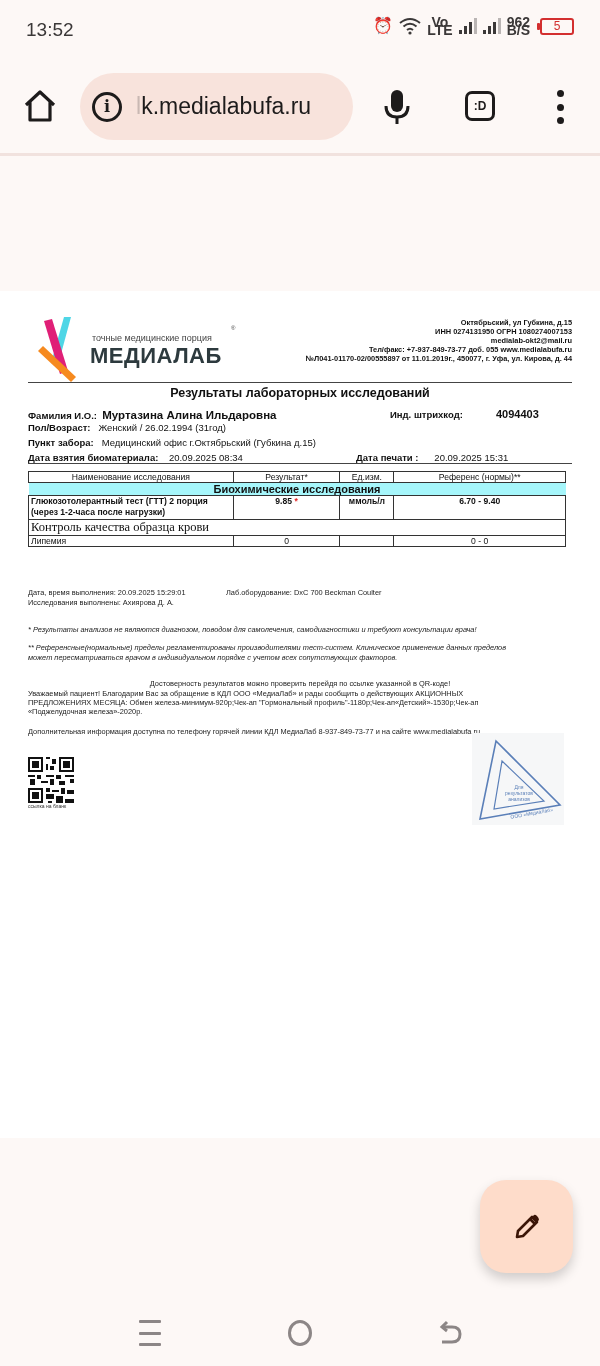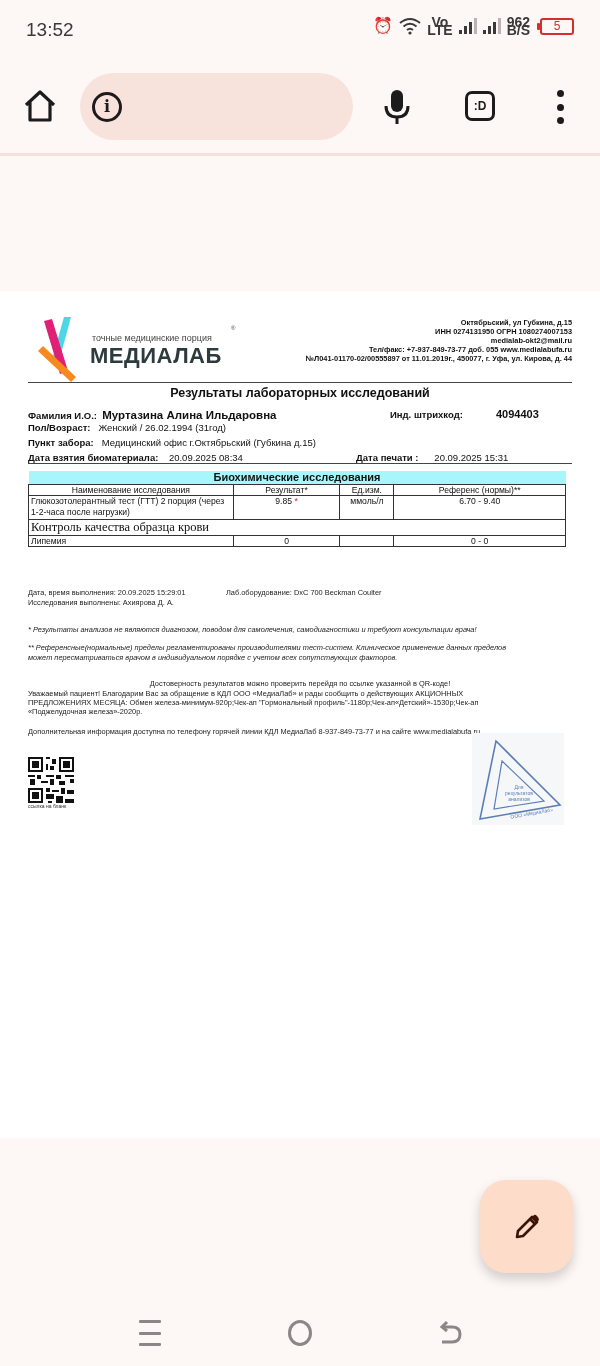--- a/index.html
+++ b/index.html
@@ -38,21 +38,21 @@
   .info-row { position: absolute; left: 0; font-size: 9.5px; white-space: nowrap; }
   .info-row b { font-weight: bold; }
   .patient-name { font-size: 11.5px; font-weight: bold; }
   .barcode-label { position: absolute; left: 362px; top: 118px; font-size: 9.5px; font-weight: bold; }
   .barcode-val { position: absolute; left: 468px; top: 117px; font-size: 11px; font-weight: bold; text-align: center; }
 
   table.res { position: absolute; left: 0; top: 180px; width: 538px; border-collapse: collapse; font-size: 8.6px; }
   table.res td { border: 1px solid #333; padding: 0 2px; height: 11px; vertical-align: top; }
   .sec-head { background: #a6f6fb; text-align: center; font-size: 11px; font-weight: bold; height: 13px !important; border-top: none !important; border-left: none !important; border-right: none !important; }
   .c { text-align: center; }
-  .b { font-weight: normal; }
+  .b { font-weight: bold; }
   .star { color: #e02020; }
   .qc-head { font-family: "Liberation Serif", serif; font-size: 12.5px; height: 15px !important; }
 
   .small { position: absolute; left: 0; font-size: 7.4px; line-height: 9.5px; white-space: nowrap; color: #222; }
   .ital { font-style: italic; }
   .center { width: 544px; text-align: center; }
   .qr { position: absolute; left: 0; top: 466px; width: 46px; height: 46px; }
   .qr-cap { position: absolute; left: 0; top: 512px; font-size: 5px; color: #333; }
   .stamp { position: absolute; left: 444px; top: 442px; width: 92px; height: 92px; }
 
@@ -99,20 +99,21 @@
     <div class="battery">5</div>
   </div>
 </div>
 
 <div class="toolbar">
   <svg class="home-btn" viewBox="0 0 36 36">
       <path d="M4 17 L18 4 L32 17 M8 14 V32 H28 V14" fill="none" stroke="#1d1b1b" stroke-width="3.2" stroke-linejoin="round"></path>
     </svg>
   <div class="url-pill">
     <div class="info-icon">i</div>
+    <div class="url-text"><span class="fade">l</span><span>k.medialabufa.ru</span></div>
   </div>
   <svg class="mic-btn" viewBox="0 0 30 38">
       <rect x="9" y="2" width="12" height="22" rx="6" fill="#1d1b1b"></rect>
       <path d="M4 18 Q4 29 15 29 Q26 29 26 18" fill="none" stroke="#1d1b1b" stroke-width="3"></path>
       <line x1="15" y1="29" x2="15" y2="36" stroke="#1d1b1b" stroke-width="3"></line>
     </svg>
   <div class="tab-btn">:D</div>
   <div class="menu-btn">
       <span></span>
       <span></span>
@@ -164,27 +165,27 @@
 
     <table class="res">
       <colgroup>
           <col style="width:205px">
           <col style="width:107px">
           <col style="width:54px">
           <col style="width:172px">
         </colgroup>
       <tbody>
           <tr>
-        <td class="sec-head" colspan="4">Биохимические исследования</td>
-      </tr>
-      <tr>
         <td class="c">Наименование исследования</td>
         <td class="c">Результат*</td>
         <td class="c">Ед.изм.</td>
         <td class="c">Референс (нормы)**</td>
+      </tr>
+      <tr>
+        <td class="sec-head" colspan="4">Биохимические исследования</td>
       </tr>
       <tr>
         <td class="b" style="height:24px;line-height:11px">Глюкозотолерантный тест (ГТТ) 2 порция (через 1-2-часа после нагрузки)</td>
         <td class="c b"><span>9.85</span> <span class="star">*</span></td>
         <td class="c b">ммоль/л</td>
         <td class="c b">6.70 - 9.40</td>
       </tr>
       <tr>
         <td class="qc-head" colspan="4">Контроль качества образца крови</td>
       </tr>

